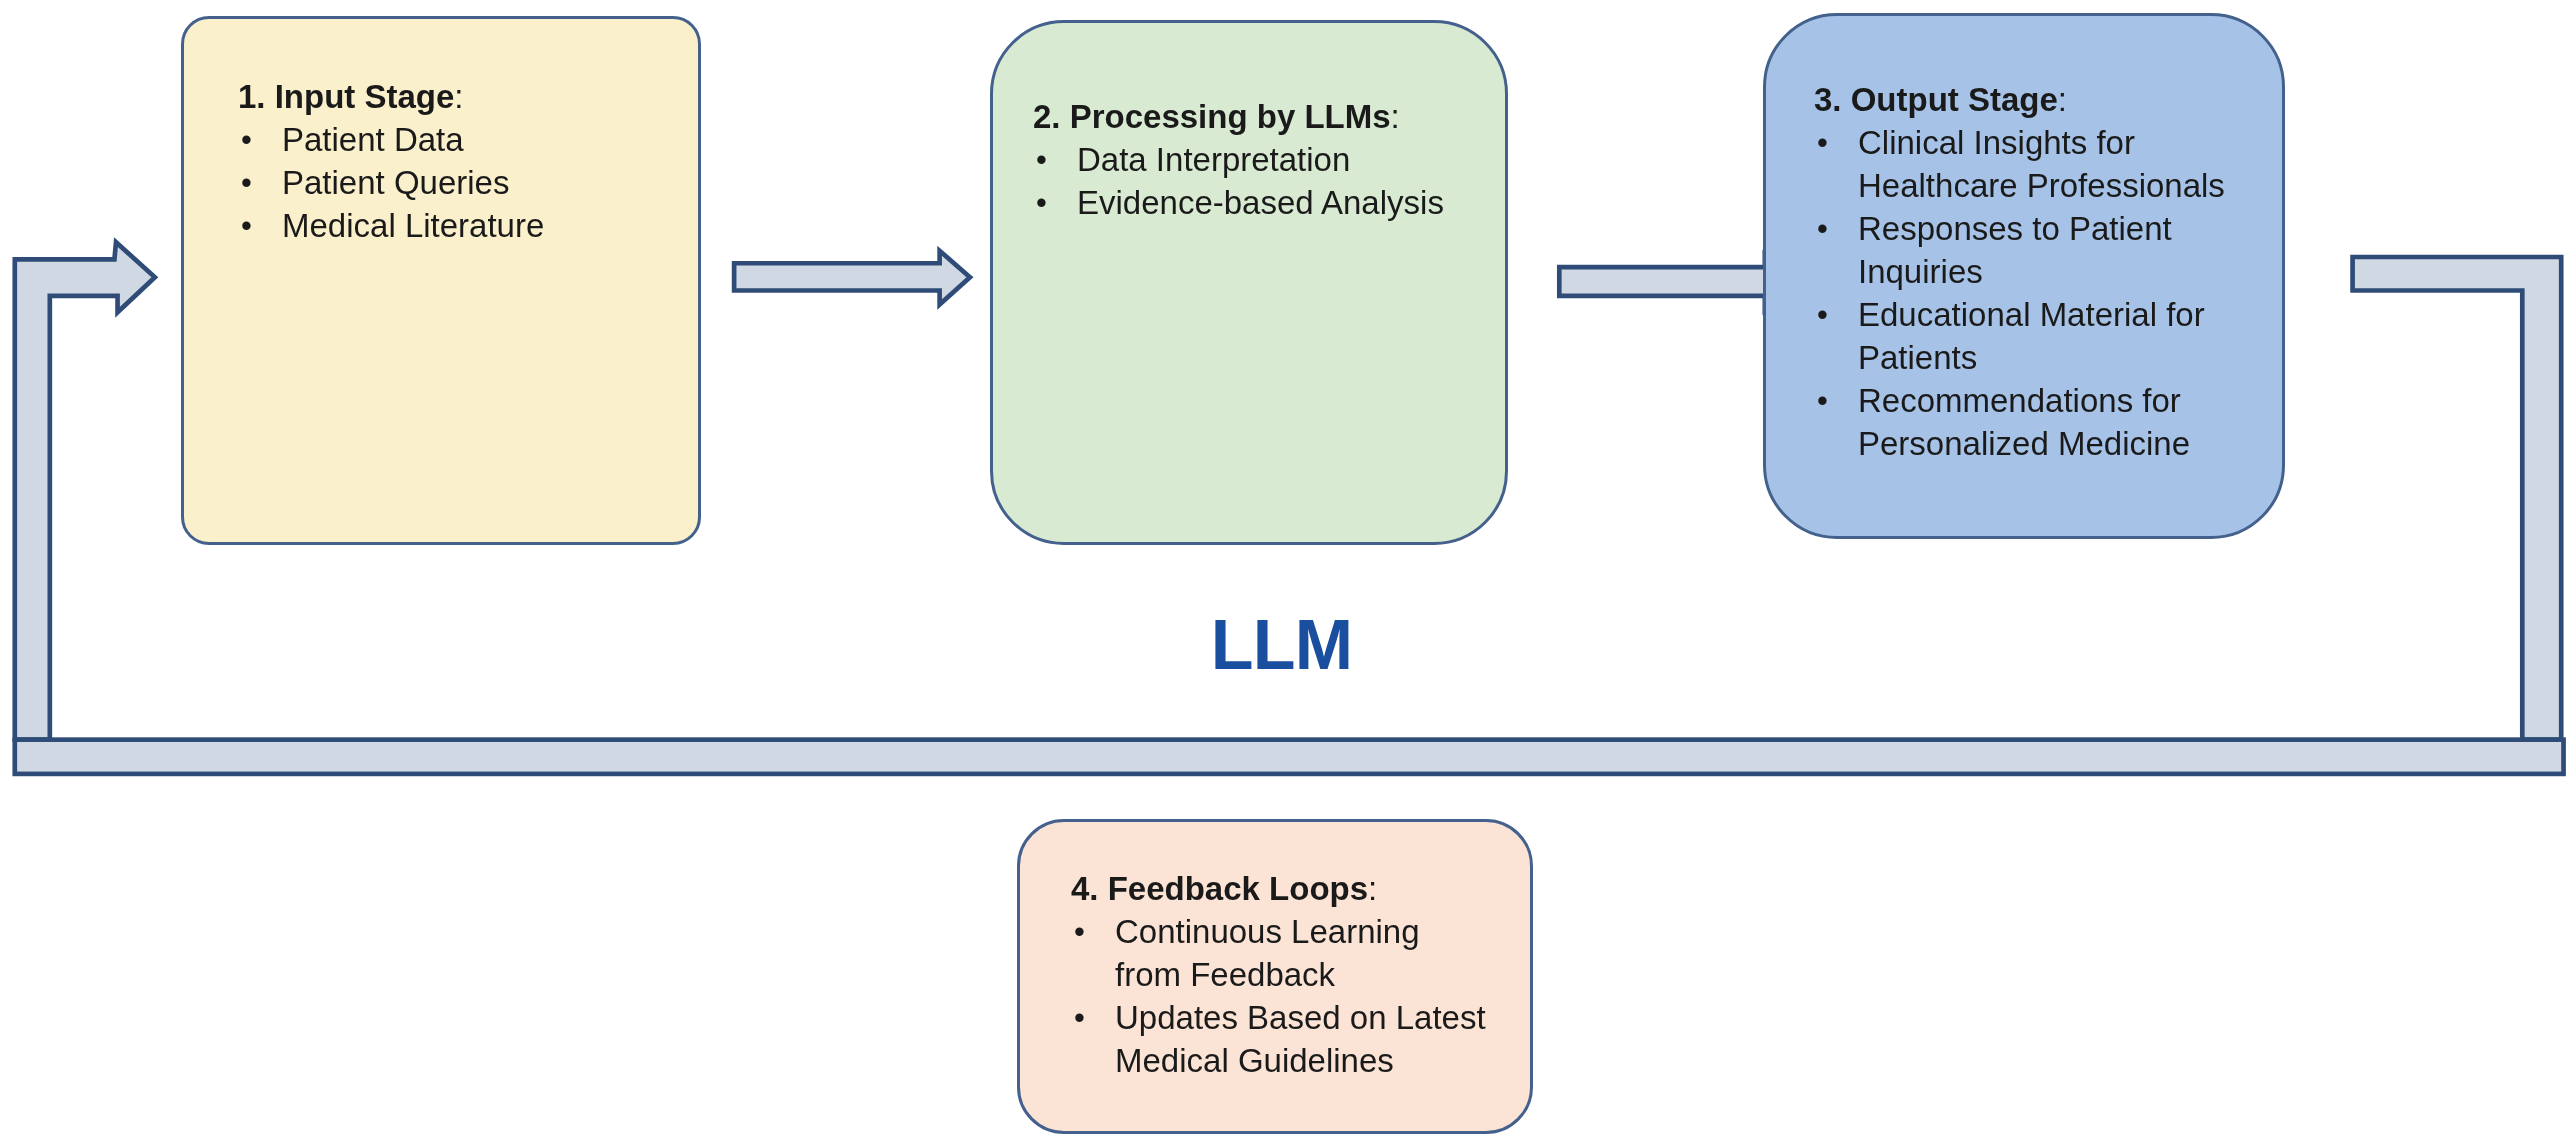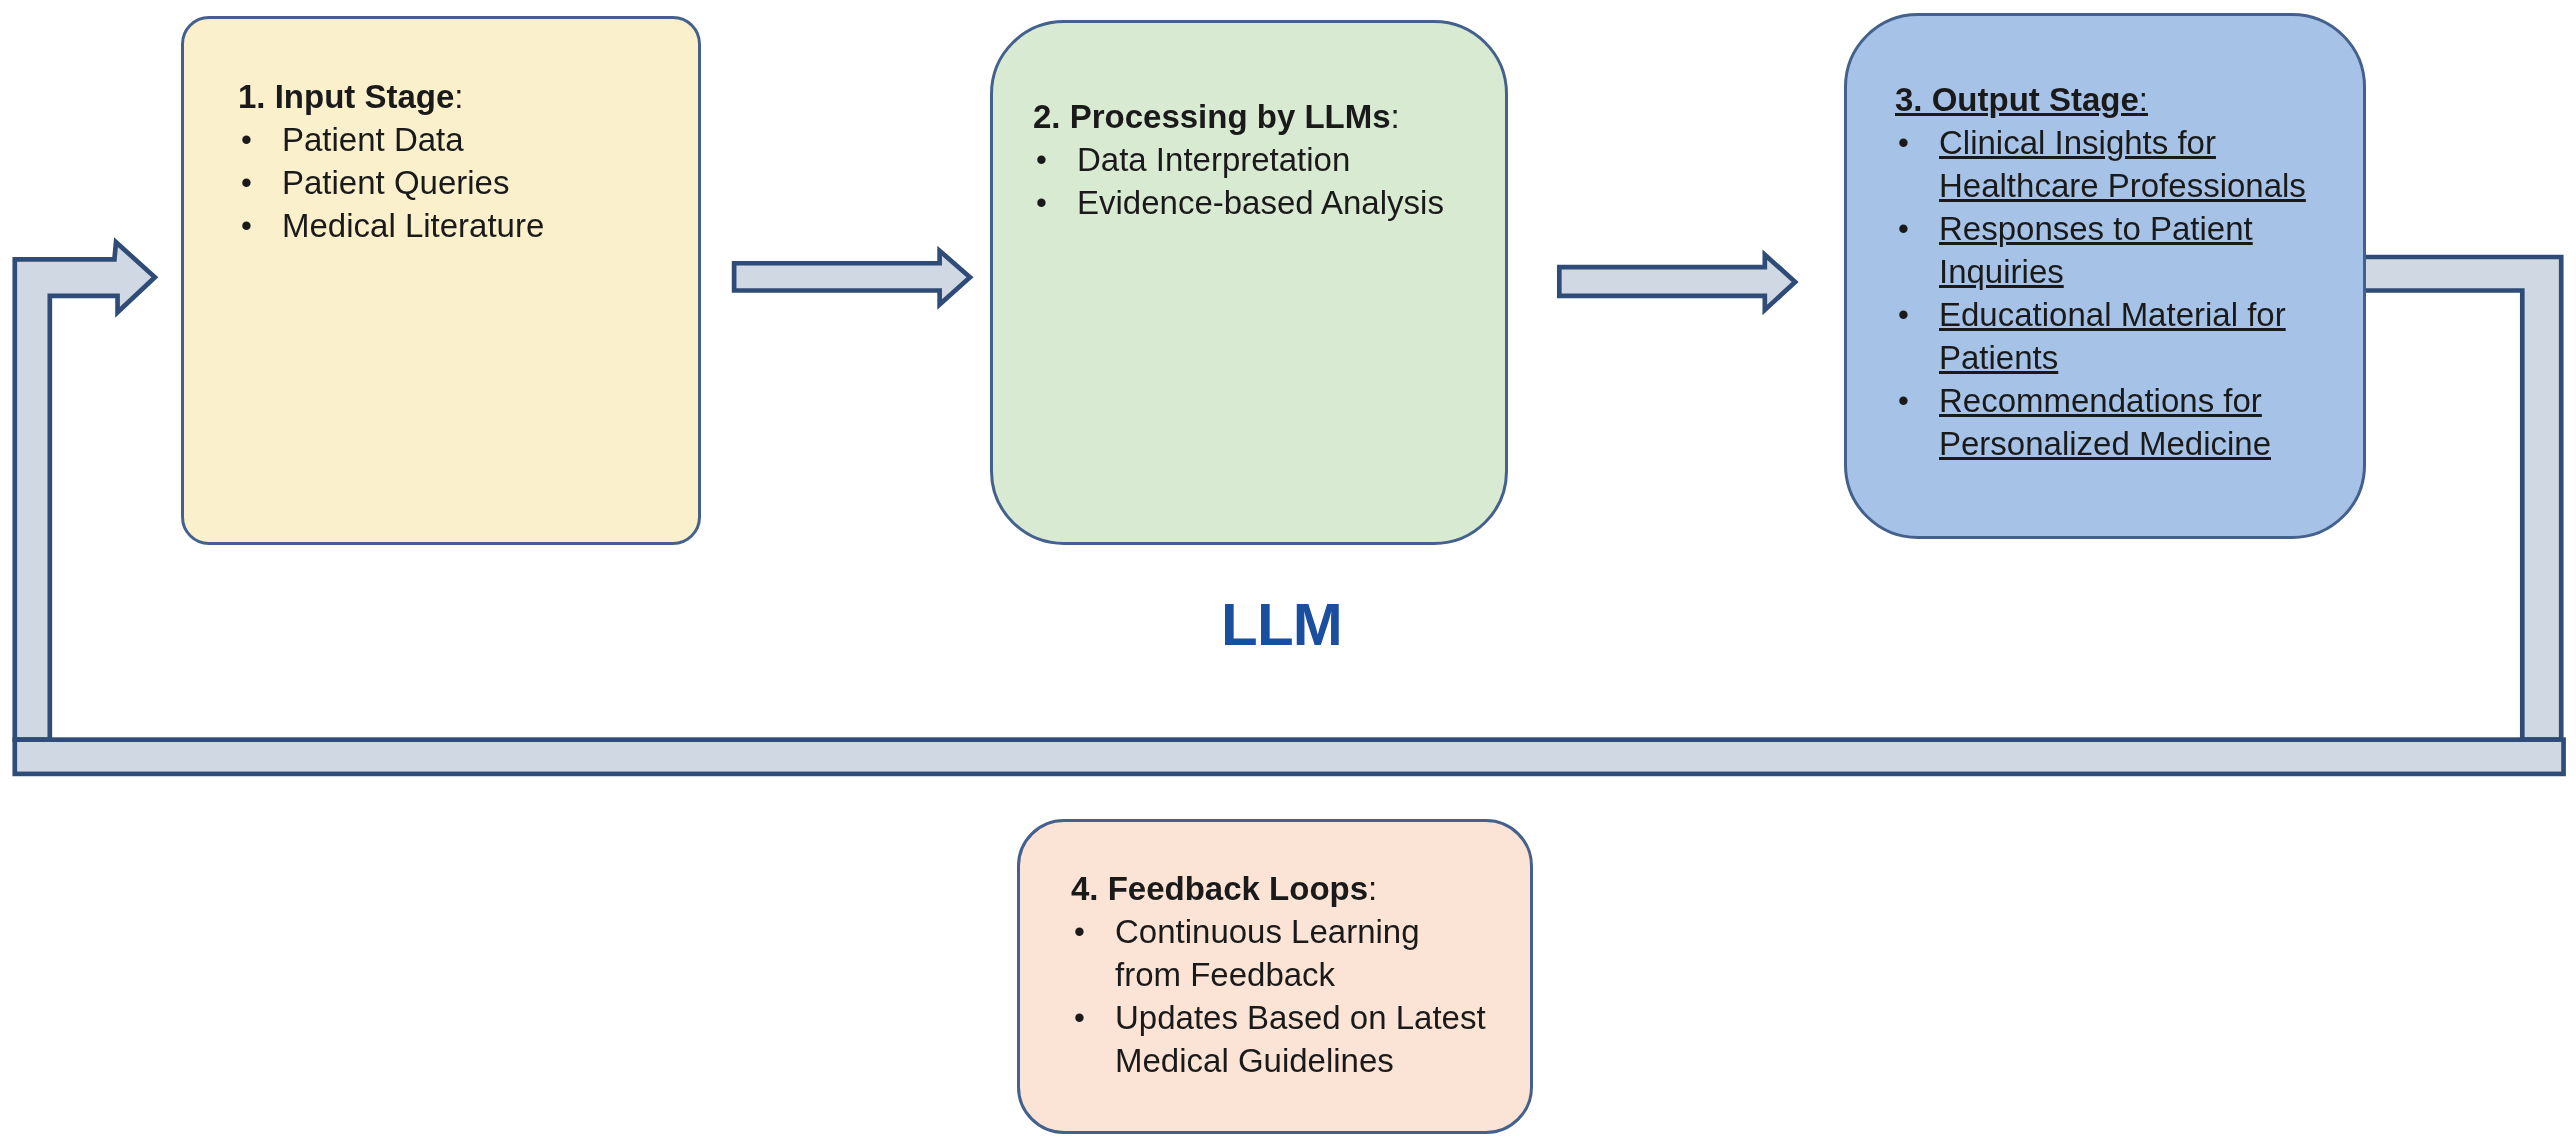--- a/index.html
+++ b/index.html
@@ -24,35 +24,35 @@
   }
   .stage-box {
     position: absolute; box-sizing: border-box;
     border: 3.1px solid var(--box_stroke, #44618D);
     border-radius: 74px;
     color: var(--text, #1a1a1a);
     font-size: 33px; line-height: 43px;
   }
   .input      { left: 181px;  top: 16.3px;   width: 520px; height: 529px; background: var(--input_fill);      padding: 56px 20px 0 54px; border-radius: 28px; }
   .processing { left: 990px; top: 19.5px;   width: 518px; height: 525px; background: var(--processing_fill); padding: 72px 15.6px 0 40px; }
-  .output     { left: 1844px; top: 12.5px;   width: 522px; height: 526px; background: var(--output_fill);     padding: 62px 14px 0 48px; text-decoration: underline; }
+  .output     { left: 1763px; top: 12.5px;   width: 522px; height: 526px; background: var(--output_fill);     padding: 62px 14px 0 48px; }
   .feedback   { left: 1017px; top: 819px; width: 516px; height: 315px; background: var(--feedback_fill);   border-radius: 47px; padding: 45px 14px 0 51px; }
   .box-title { font-weight: 700; white-space: pre; }
   .box-title .suffix { font-weight: 400; }
   .bullets { list-style: none; margin: 0; padding: 0; }
   .bullets li { position: relative; padding-left: 44px; white-space: pre; }
   .bullets li::before {
     content: "\2022";
     position: absolute; left: 3.1px; top: 0;
     font-size: 31px;
   }
   .llm-label {
-    position: absolute; left: 1126px; top: 590px; width: 311px;
+    position: absolute; left: 1126px; top: 605px; width: 311px;
     text-align: center;
-    font-size: 60px; font-weight: 700; letter-spacing: -0.8px;
+    font-size: 70px; font-weight: 700; letter-spacing: -0.8px;
     color: var(--llm_text, #1A4E9E);
   }
 </style>
 </head>
 <body>
 
 <div class="canvas">
 
   <svg class="connector-layer" viewBox="0 0 3309 1468" xmlns="http://www.w3.org/2000/svg" aria-hidden="true">
     <polygon class="connector" points="19,333 147,333 149,311 199,356 151,401 151,380 64,380 64,950 19,950"></polygon>

